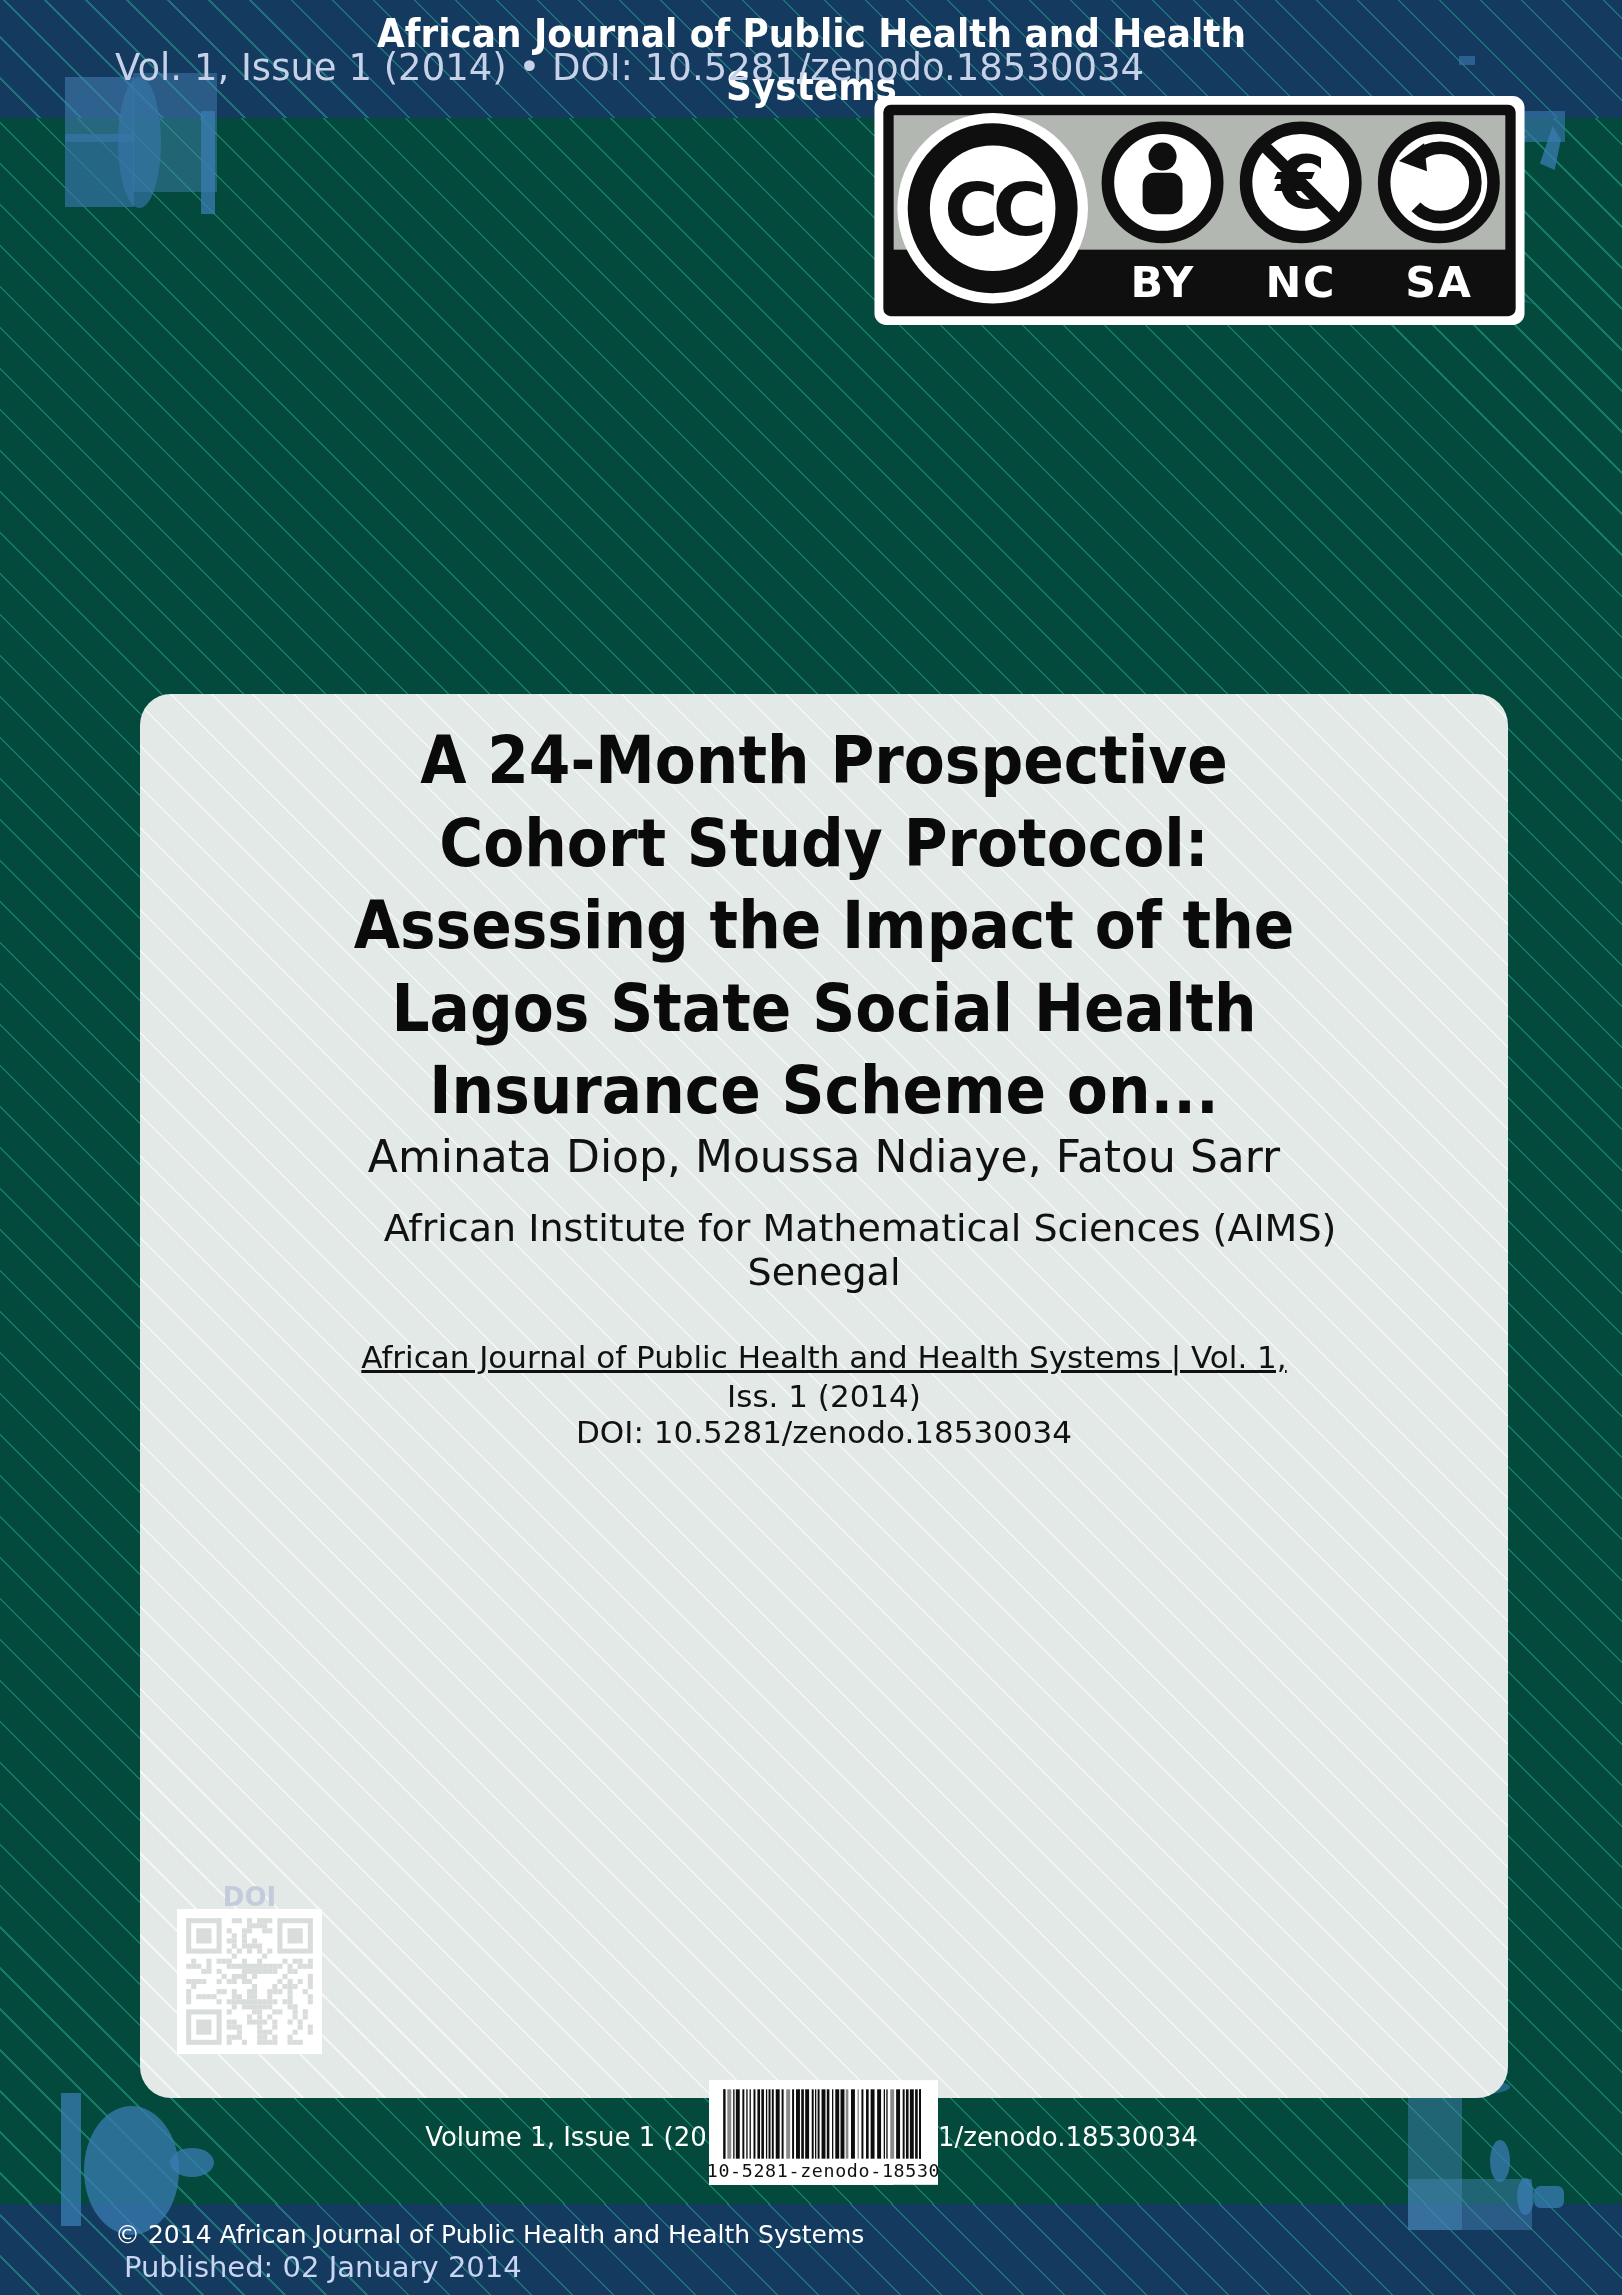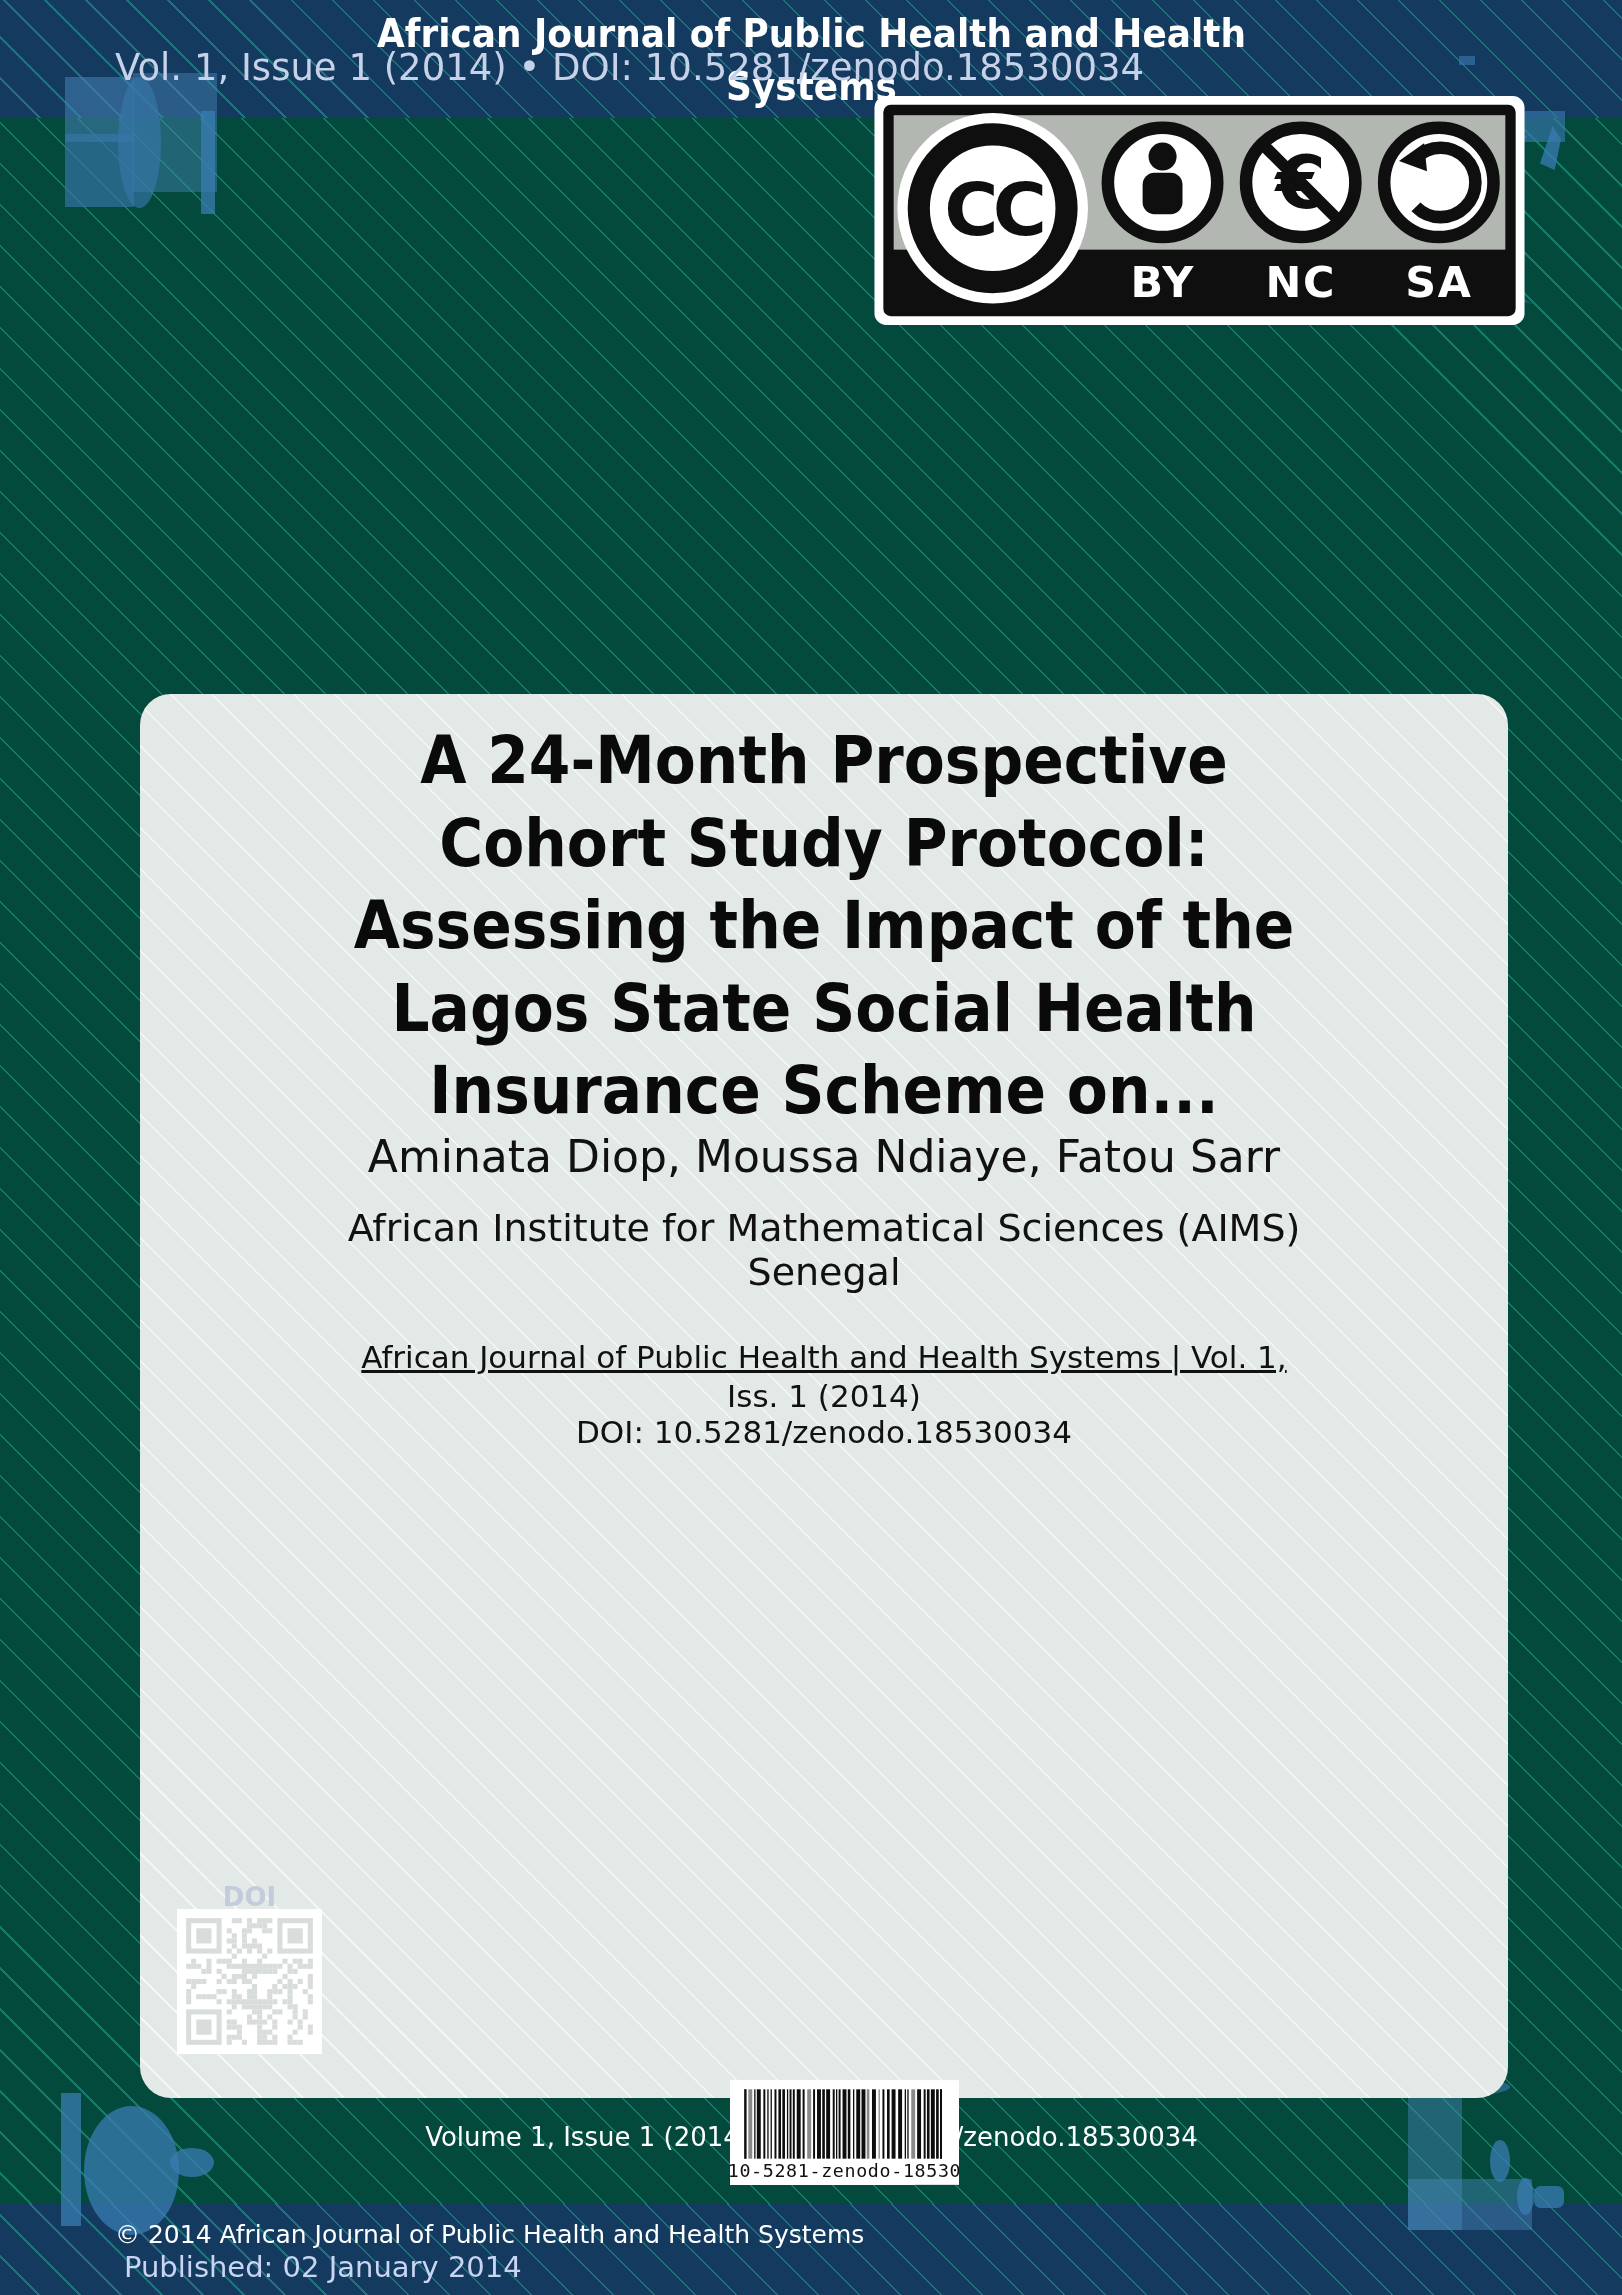--- a/index.html
+++ b/index.html
@@ -35,21 +35,21 @@
   }
   .title-line{left:0;width:100%;text-align:center;font-weight:bold;color:#0a0a0a;
     font-size:65px;transform:scaleX(0.92);transform-origin:center;white-space:nowrap;}
   #authors{top:437px;font-size:44px;color:#111;}
   .affil{font-size:38px;color:#111;}
   .jref{font-size:31px;color:#111;}
   #qr-doi-label{left:177px;top:1882px;width:145px;text-align:center;font-size:26px;
     font-weight:bold;color:#c3cbdd;z-index:2;}
   #qr-box{left:177px;top:1909px;width:145px;height:145px;background:#fff;z-index:3;}
   #volume-line{top:2122px;font-size:26px;color:#fff;z-index:3;}
-  #barcode-box{left:730px;top:2080px;width:184px;height:105px;background:#fff;z-index:4;}
+  #barcode-box{left:709px;top:2080px;width:184px;height:105px;background:#fff;z-index:4;}
   #copyright-line{left:115px;top:2220px;font-size:25px;color:#fff;z-index:5;white-space:nowrap;}
   #published-line{left:124px;top:2250px;font-size:29px;color:#c9d5f2;z-index:5;white-space:nowrap;}
   .b1{background:rgba(70,130,180,.55);}
   .b2{background:rgba(55,118,170,.65);}
   .b3{background:rgba(70,135,185,.45);}
   .b4{background:rgba(58,124,178,.75);}
   .round{border-radius:50%;}
 </style>
 </head>
 <body>
@@ -120,21 +120,21 @@
     </svg>
   </div>
 
   <div id="title-card" class="abs">
     <div class="abs title-line" style="top:29.4px;">A 24-Month Prospective</div>
     <div class="abs title-line" style="top:112px;">Cohort Study Protocol:</div>
     <div class="abs title-line" style="top:194px;">Assessing the Impact of the</div>
     <div class="abs title-line" style="top:277px;">Lagos State Social Health</div>
     <div class="abs title-line" style="top:359px;">Insurance Scheme on...</div>
     <div id="authors" class="abs ctr">Aminata Diop, Moussa Ndiaye, Fatou Sarr</div>
-    <div class="abs ctr affil" style="top:512px;">African Institute for Mathematical Sciences (AIMS)</div>
+    <div class="abs ctr affil" style="top:512px;padding-left:36px;">African Institute for Mathematical Sciences (AIMS)</div>
     <div class="abs ctr affil" style="top:556px;">Senegal</div>
     <div class="abs ctr jref" style="top:645px;text-decoration:underline;">African Journal of Public Health and Health Systems | Vol. 1,</div>
     <div class="abs ctr jref" style="top:684px;">Iss. 1 (2014)</div>
     <div class="abs ctr jref" style="top:720px;">DOI: 10.5281/zenodo.18530034</div>
   </div>
 
   <div id="qr-doi-label" class="abs">DOI</div>
   <div id="qr-box" class="abs">
     <svg id="qr-svg" width="145" height="145" viewBox="0 0 222 222">
         <rect x="83.84" y="14" width="7.76" height="7.76" fill="#d8dcda"></rect>

